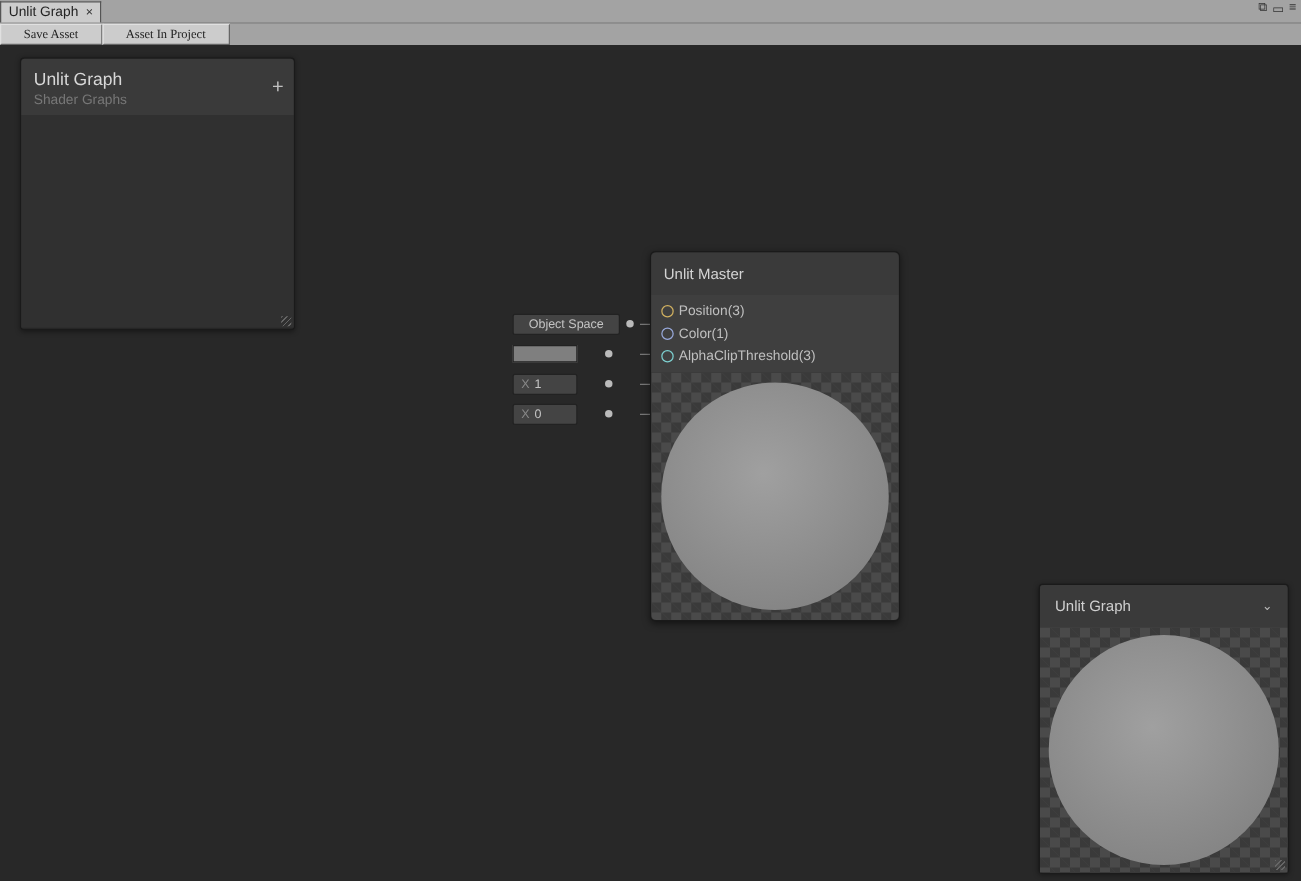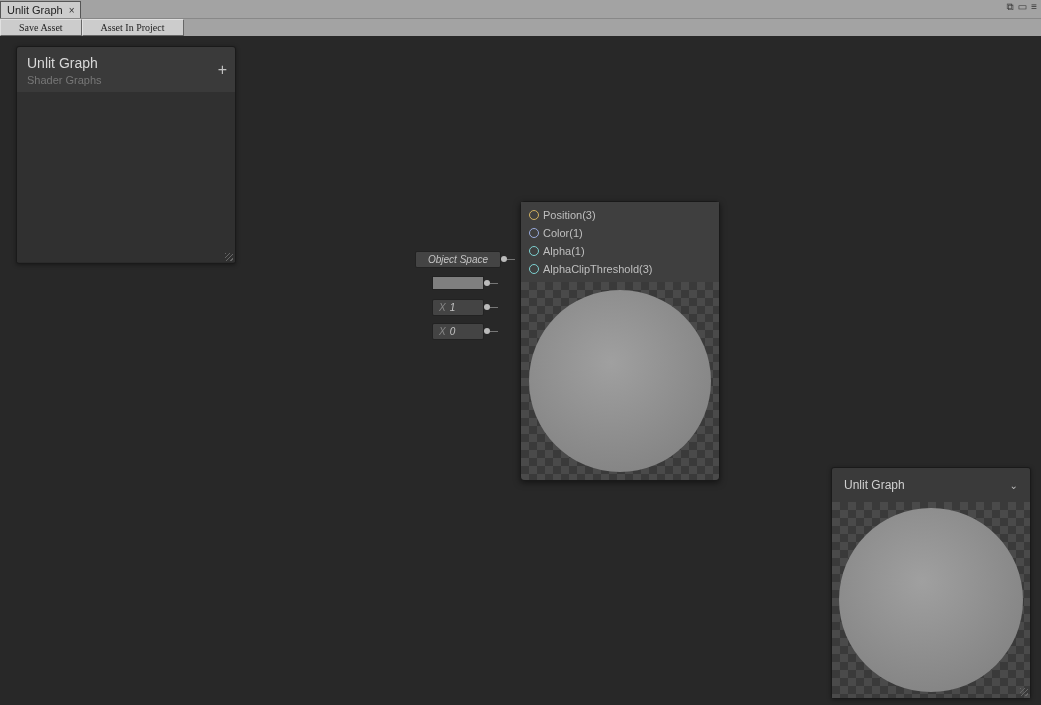--- a/index.html
+++ b/index.html
@@ -165,22 +165,22 @@
     background: radial-gradient(circle at 45% 40%, #a0a0a0, #8e8e8e 50%, #7c7c7c 100%);
   }
 
   
   .ext-inputs {
     position: absolute;
     top: 211px; left: 410px;
     width: 110px;
   }
   .ext-row {
-    display: flex; align-items: center; justify-content: center;
-    height: 24px; gap: 0; font-style: italic;
+    display: flex; align-items: center; justify-content: space-between;
+    height: 24px; gap: 0;
   }
   .ext-field {
     background: #444;
     border: 1px solid #222;
     color: #c4c4c4;
     font-size: 10px;
     padding: 2px 6px;
     text-align: right;
     border-radius: 2px;
   }
@@ -282,35 +282,32 @@
       <div class="ext-field ext-num">
         <span>X</span>
         <span>0</span>
       </div>
       <div class="pip"></div>
         <div class="dash"></div>
     </div>
   </div>
 
   <div class="node">
+    <div class="node-header">Unlit Master</div>
     <div class="node-body">
       <div class="port-row">
         <div class="port-ring vec3"></div>
         <span>Position(3)</span>
       </div>
       <div class="port-row">
         <div class="port-ring color"></div>
         <span>Color(1)</span>
       </div>
       <div class="port-row">
         <div class="port-ring float"></div>
-        <span>Alpha(1)</span>
-      </div>
-      <div class="port-row">
-        <div class="port-ring float"></div>
         <span>AlphaClipThreshold(3)</span>
       </div>
     </div>
     <div class="node-preview checker">
       <div class="sphere"></div>
     </div>
   </div>
 
   <div class="main-preview">
     <div class="main-preview-header">

